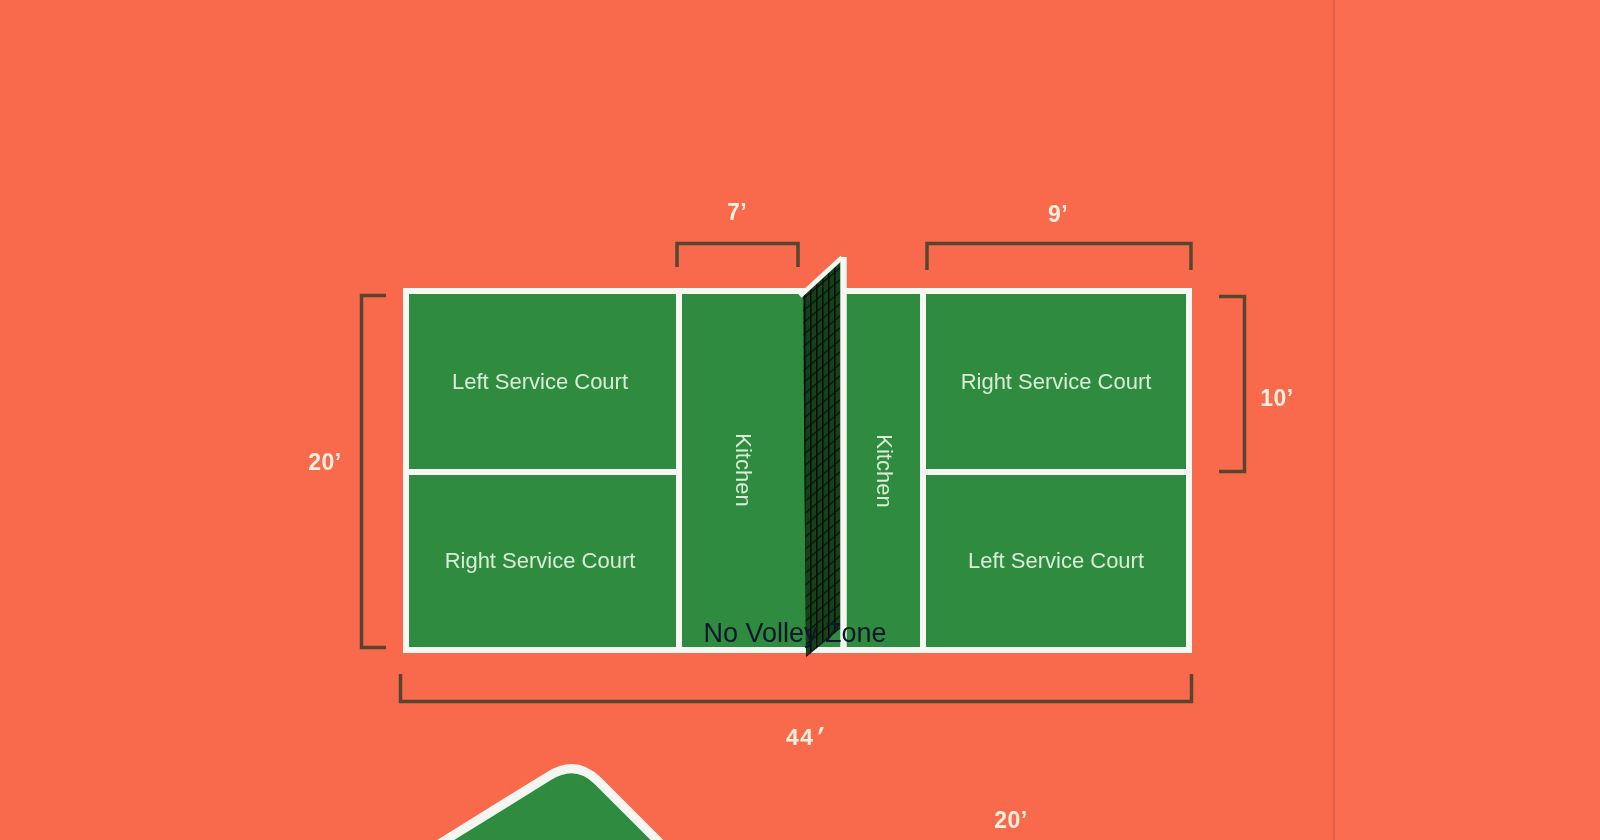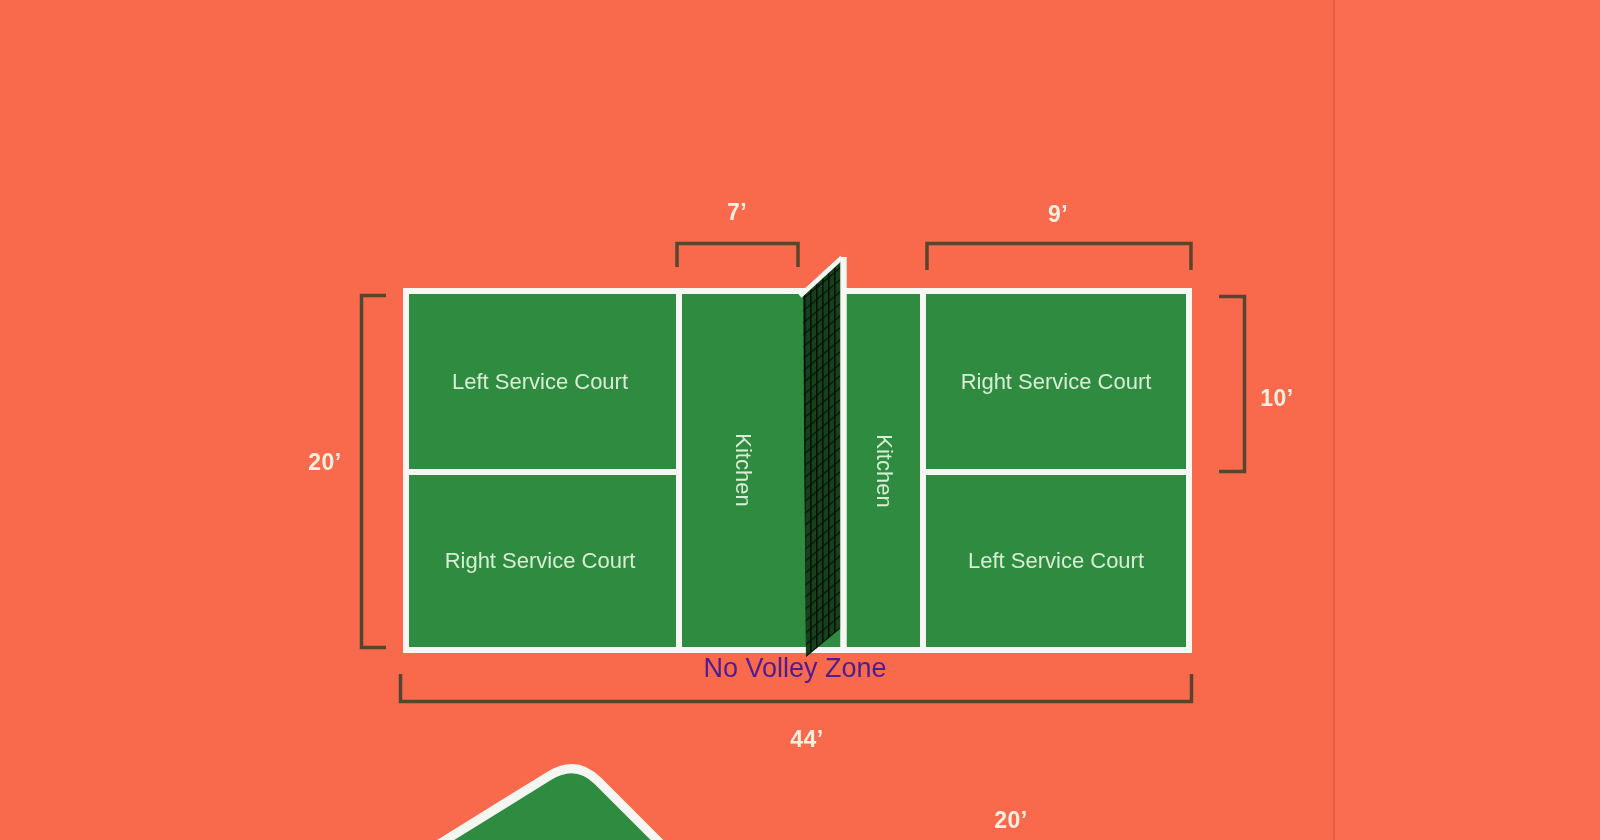--- a/index.html
+++ b/index.html
@@ -25,32 +25,32 @@
   
   .overlay{position:absolute; left:0; top:0; width:1600px; height:840px;}
   
   .lbl{
     position:absolute; transform:translate(-50%,-50%);
     color:#D8EDD4; font-size:22px; white-space:nowrap; line-height:1;
   }
   .lbl.rot{transform:translate(-50%,-50%) rotate(90deg);}
   .nvz{
     position:absolute; transform:translate(-50%,-50%);
-    color:#4c1d95; font-size:27px; white-space:nowrap; line-height:1;margin-top:35px;
+    color:#0f172a; font-size:27px; white-space:nowrap; line-height:1;
   }
   .dim{
     position:absolute; transform:translate(-50%,-50%);
     color:#F7EFDF; font-size:23px; font-weight:bold;
     letter-spacing:0.5px; white-space:nowrap; line-height:1;
   }
   .d-7  {left:737px;  top:212px;}
   .d-15 {left:1058px; top:214px;}
   .d-20l{left:325px;  top:462px;}
   .d-10 {left:1277px; top:374px;margin-top:24px;}
-  .d-44 {left:807px;  top:739px;}
+  .d-44 {left:807px;  top:739px;font-family:Liberation Mono, monospace;}
   .d-20b{left:1011px; top:820px;}
   .lbl-tl{left:540px;  top:382px;}
   .lbl-bl{left:540px;  top:561px;}
   .lbl-tr{left:1056px; top:382px;}
   .lbl-br{left:1056px; top:561px;}
   .lbl-kl{left:743px;  top:470px;}
   .lbl-kr{left:884px;  top:471px;}
   .lbl-nvz{left:795px; top:633px;}
 </style>
 </head>

